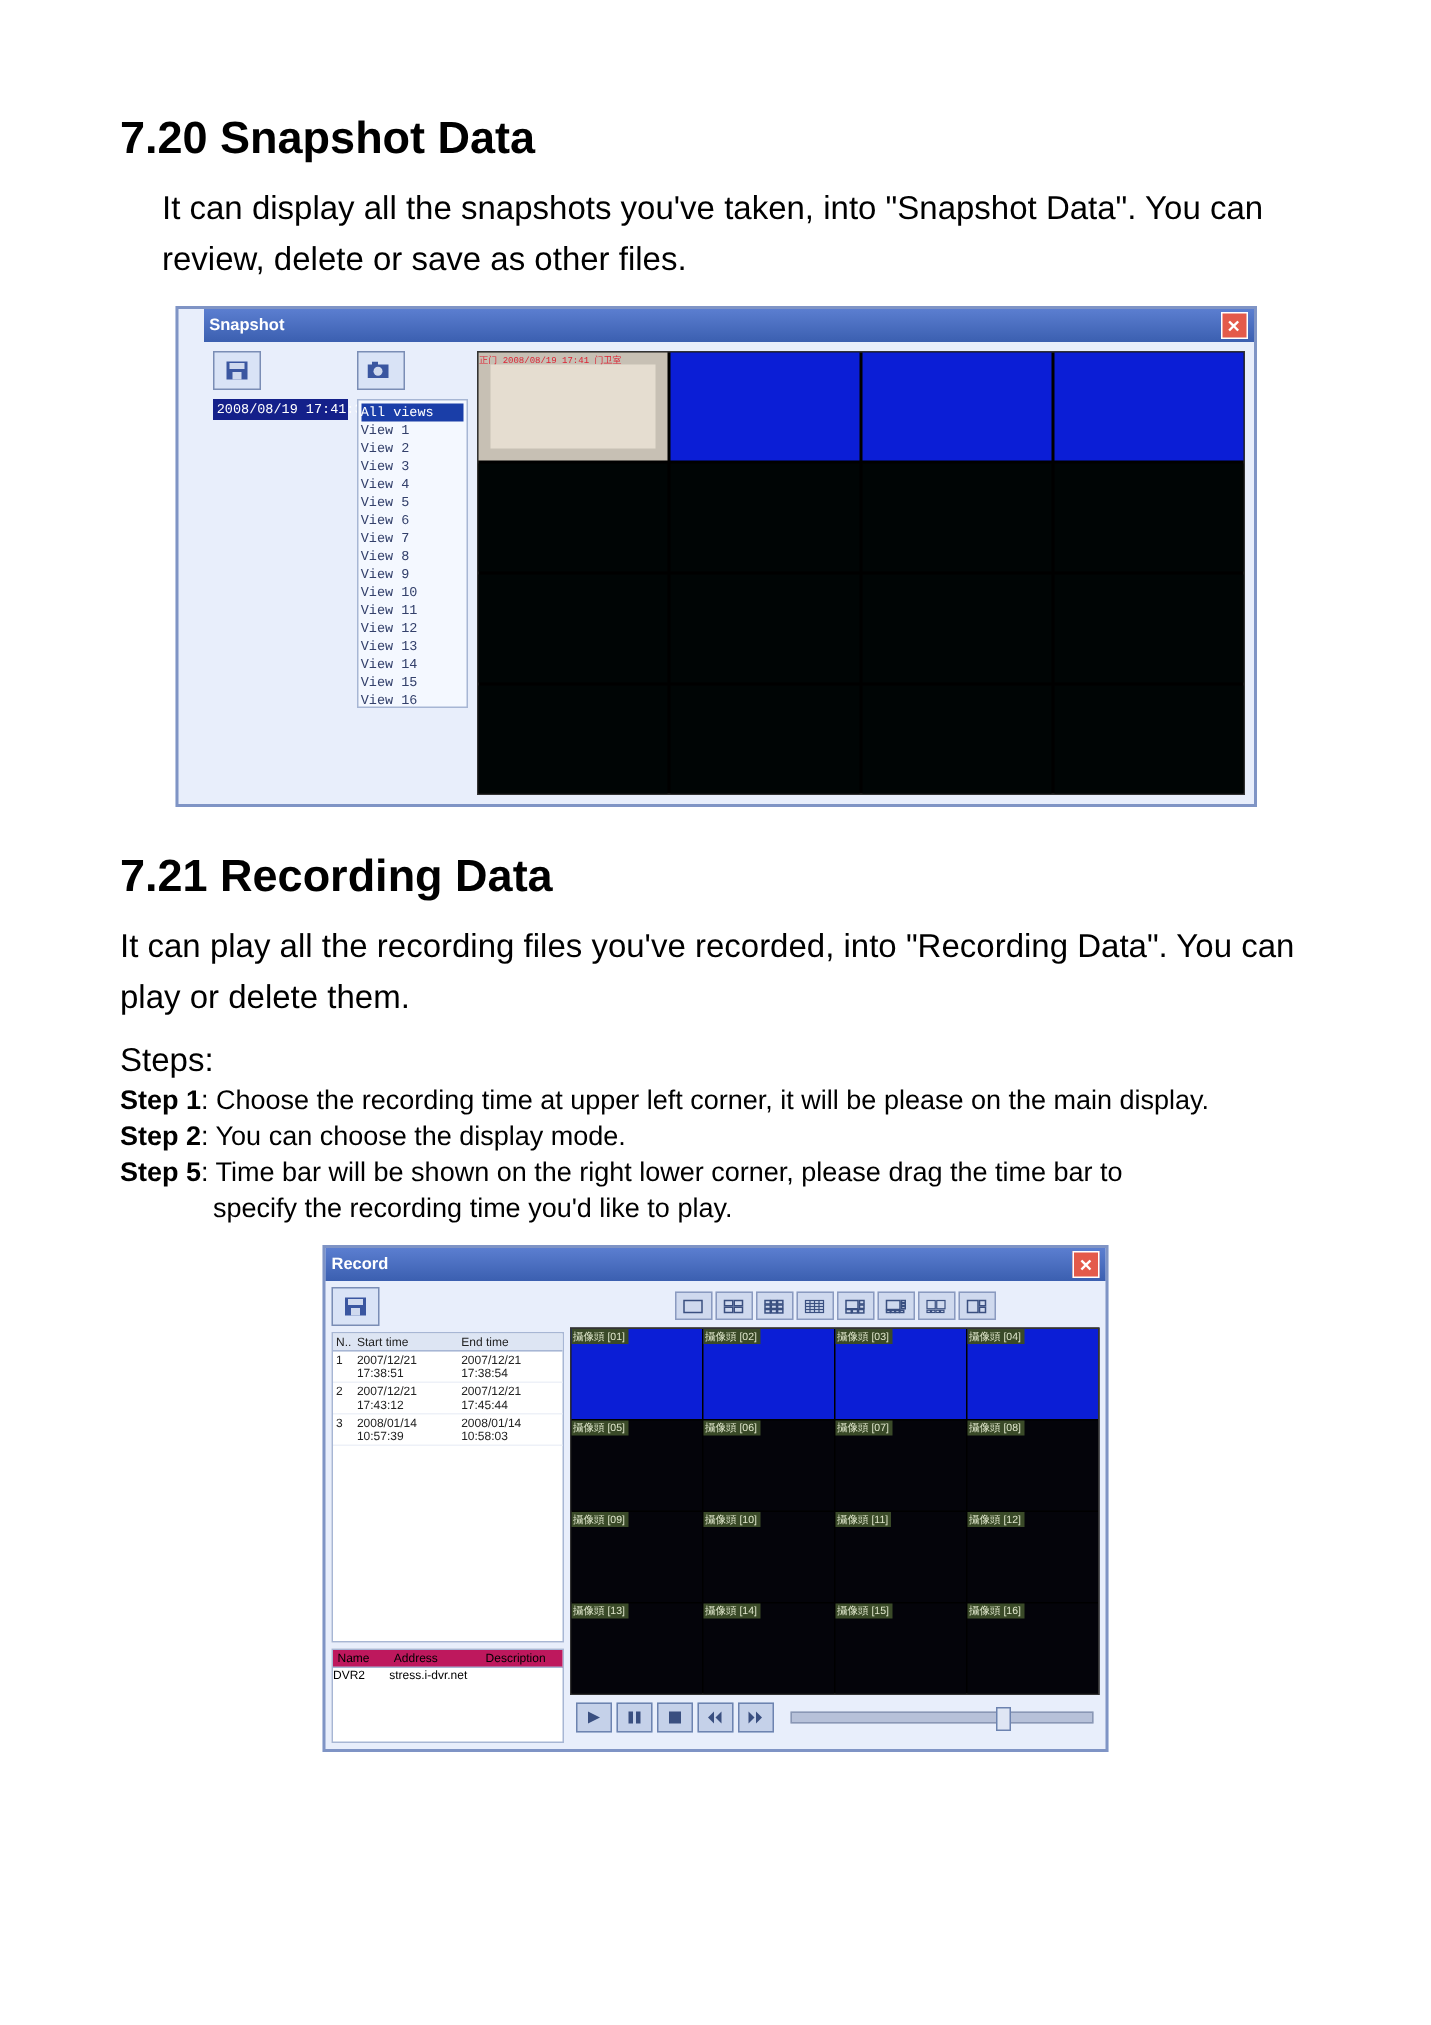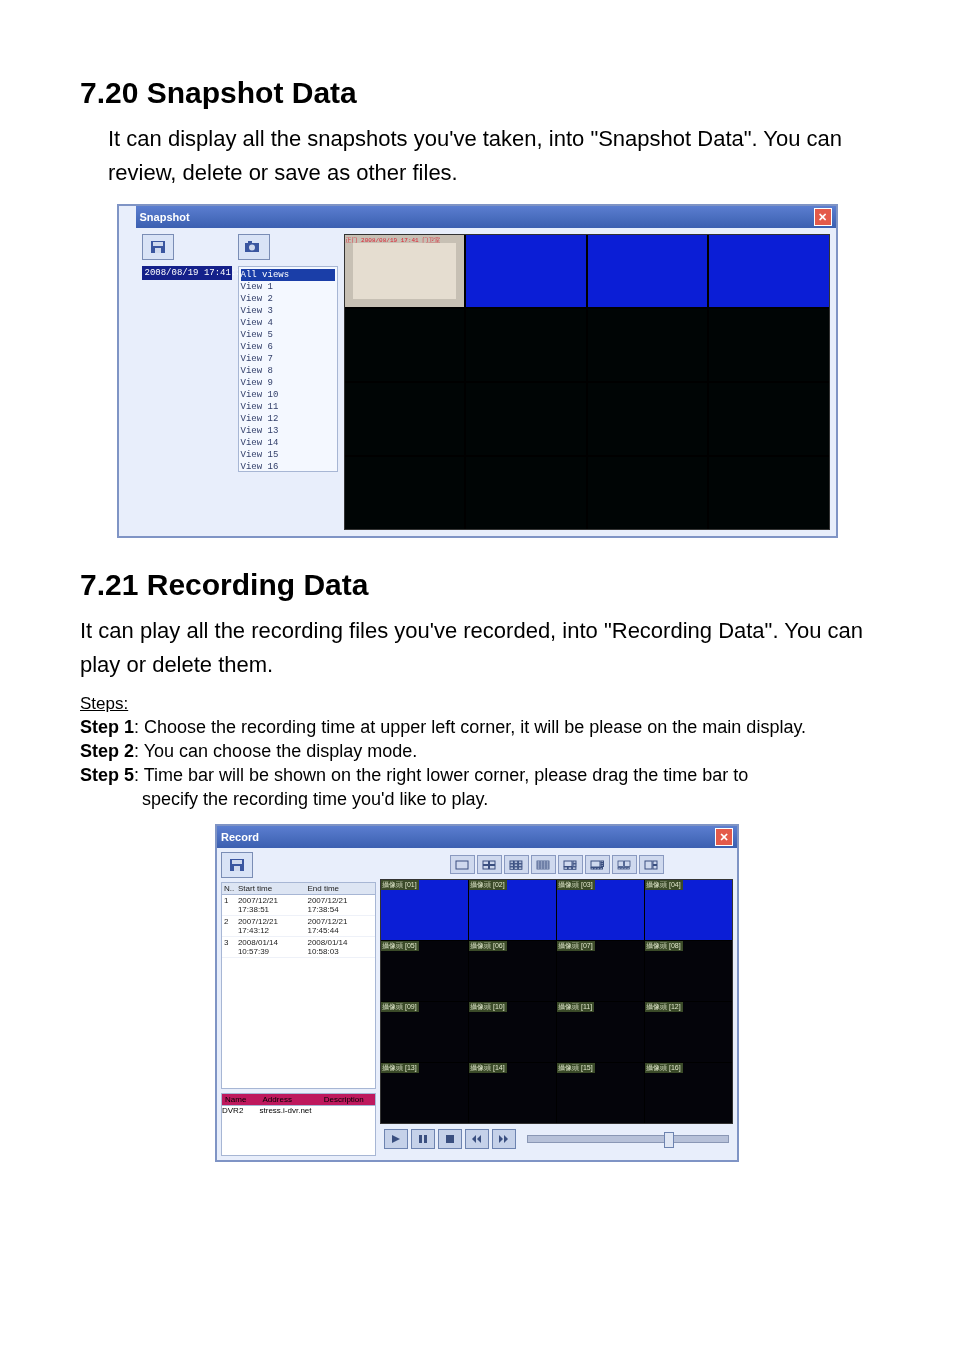--- a/index.html
+++ b/index.html
@@ -16,21 +16,21 @@
     font-size: 30px;
     font-weight: bold;
     margin: 16px 0 12px 0;
   }
   .body-text {
     font-size: 22px;
     line-height: 1.55;
     margin: 0 0 12px 0;
   }
   .indent1 { margin-left: 28px; }
-  .steps-underline { text-decoration: underline; font-size:17px; }
+  .steps-underline { font-size:22px; }
   .step-line { font-size:18px; margin:3px 0; }
   .step-line .b { font-weight:bold; }
 
   
   .snap-window {
     width: 700px;
     margin: 14px auto 30px auto;
     border: 2px solid #7f94c5;
     background:#e8eefb;
     padding-left:17px;
@@ -57,21 +57,21 @@
     display:flex;
     align-items:flex-start;
     padding:6px;
     gap:6px;
     font-family:Liberation Mono, monospace;
   }
   .snap-left {
     width:90px;
   }
   .snap-mid {
-    width:100px;
+    width:74px;
   }
   .snap-right {
     flex:1;
     background:#000;
     display:grid;
     grid-template-columns:repeat(4,1fr);
     grid-template-rows:repeat(4,72px);
     gap:2px;
     border:1px solid #333;
   }

